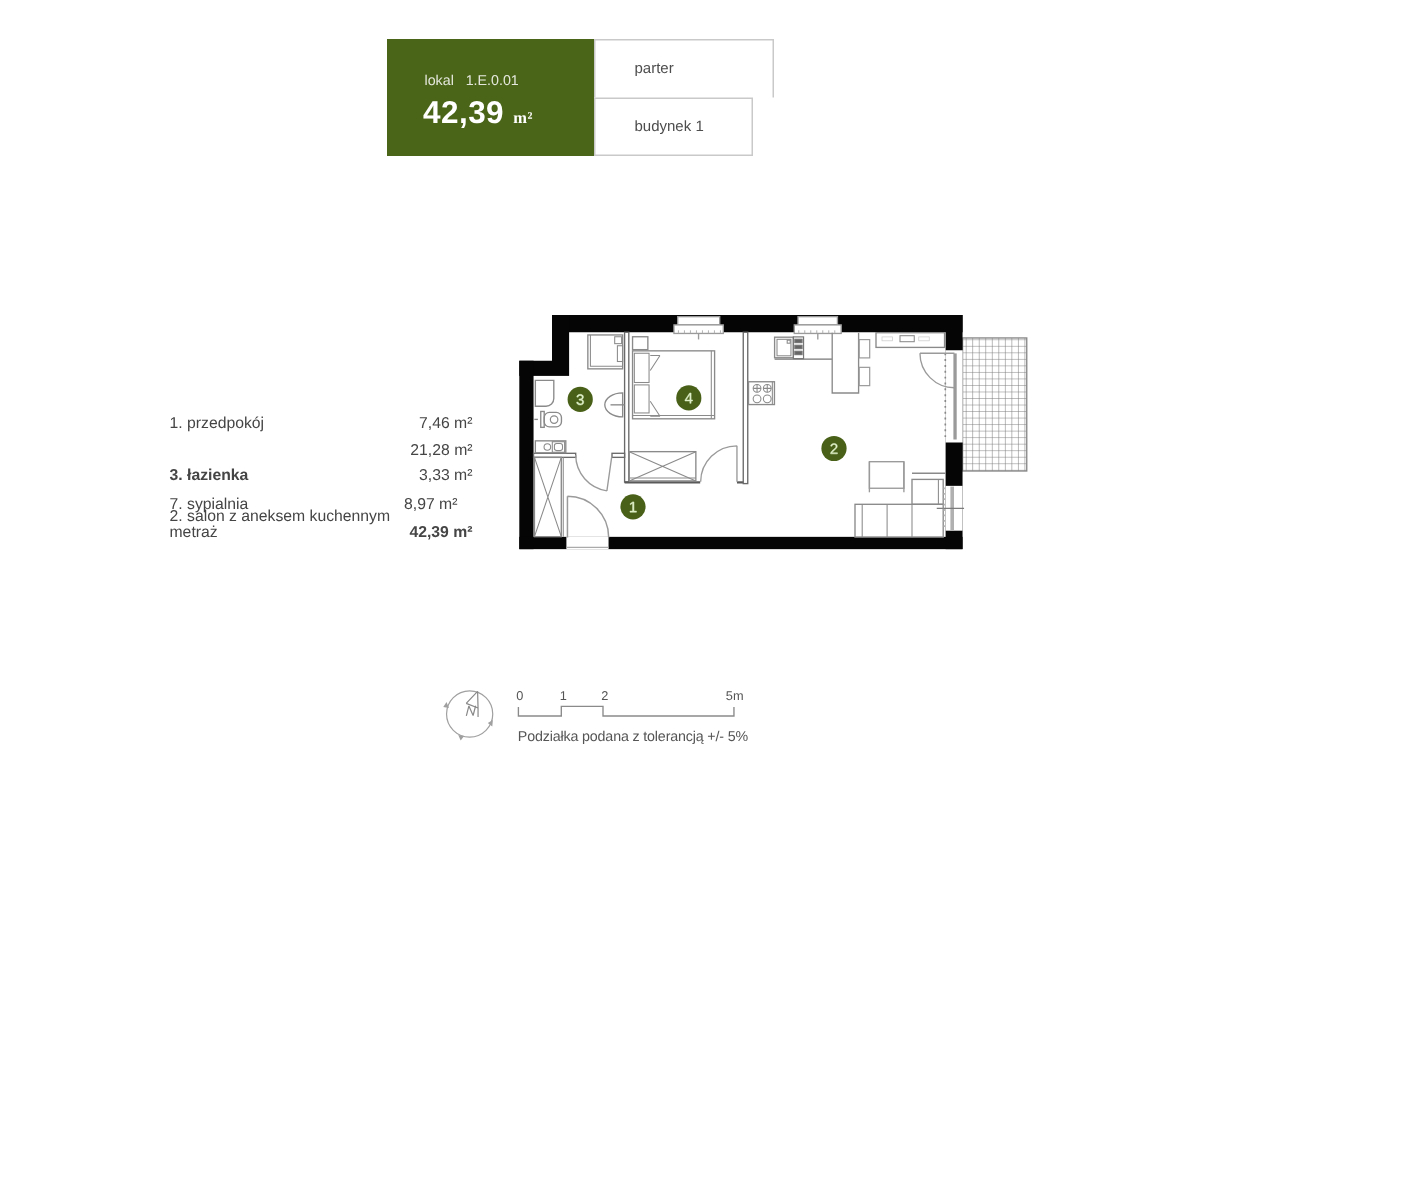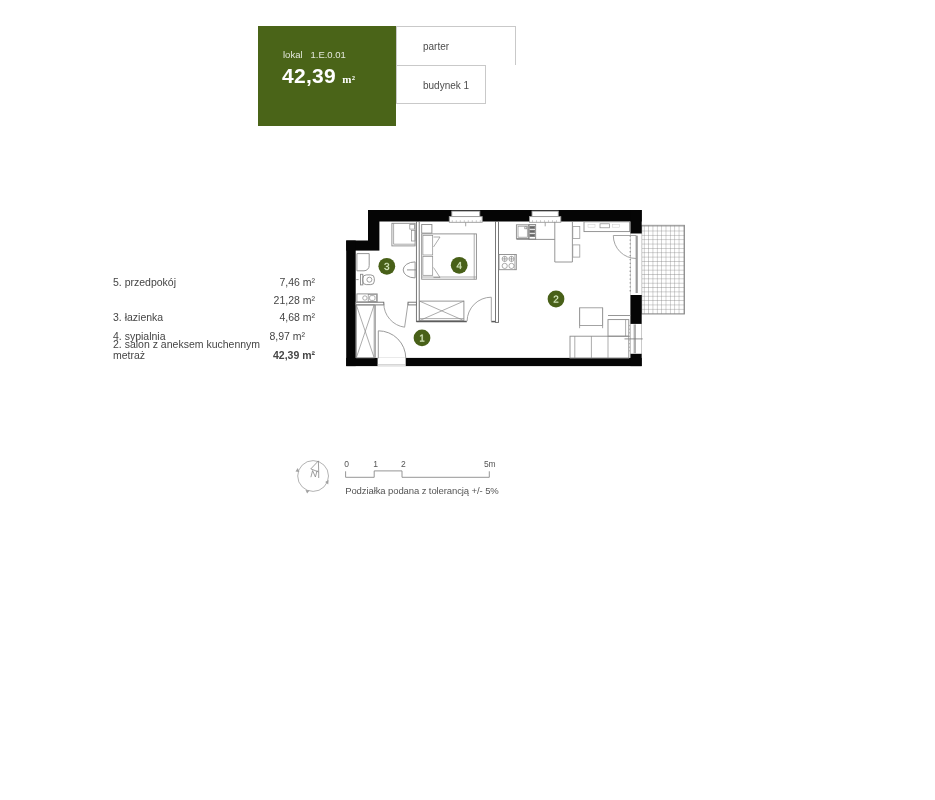--- a/index.html
+++ b/index.html
@@ -2,45 +2,45 @@
 <html><head>
 <meta charset="utf-8">
 <style>
   html,body{margin:0;padding:0;}
   body{-webkit-font-smoothing:antialiased;width:935px;height:800px;background:#fff;font-family:"Liberation Sans",sans-serif;position:relative;overflow:hidden;}
   .abs{position:absolute;}
 </style>
 </head>
 <body>
 
-<div class="abs" style="left:258px;top:26px;width:138px;height:100px;background:#4a6418;color:#fff;">
+<div class="abs" style="left:258px;top:26px;width:138px;height:78px;background:#4a6418;color:#fff;">
   <div class="abs" style="left:25px;top:27.5px;width:120px;font-size:9.5px;color:rgba(255,255,255,0.85);transform:translateY(-50%);">lokal&nbsp;&nbsp;&nbsp;1.E.0.01</div>
   <div class="abs" style="left:24px;top:50px;transform:translateY(-50%);font-size:21px;font-weight:bold;letter-spacing:.3px;">42,39 <span style="font-size:11px;font-family:Liberation Serif, serif;">m²</span></div>
 </div>
 
 <div class="abs" style="left:396px;top:26px;width:120px;height:39px;border:1px solid #c9c9c9;border-bottom:none;box-sizing:border-box;">
   <div class="abs" style="left:26px;top:50%;transform:translateY(-50%);font-size:10px;color:#4d4d4d;">parter</div>
 </div>
 
-<div class="abs" style="left:396px;top:65px;width:90px;height:39px;border:1px solid #c9c9c9;box-sizing:border-box;">
+<div class="abs" style="left:396px;top:65px;width:106px;height:39px;border:1px solid #c9c9c9;box-sizing:border-box;">
   <div class="abs" style="left:26px;top:50%;transform:translateY(-50%);font-size:10px;color:#4d4d4d;">budynek 1</div>
 </div>
 
 <div class="abs" style="left:113px;top:0;width:202px;font-size:10.5px;color:#454545;">
 
-  <div class="abs" style="left:0;top:281.6px;transform:translateY(-50%);white-space:nowrap;">5. przedpokój</div>
+  <div class="abs" style="left:0;top:281.6px;transform:translateY(-50%);white-space:nowrap;">1. przedpokój</div>
   <div class="abs" style="right:0;top:281.6px;transform:translateY(-50%);white-space:nowrap;margin-left:36px;">7,46 m²</div>
 
   <div class="abs" style="left:0;top:299.8px;transform:translateY(-50%);white-space:nowrap;margin-top:44px;">2. salon z aneksem kuchennym</div>
   <div class="abs" style="right:0;top:299.8px;transform:translateY(-50%);white-space:nowrap;">21,28 m²</div>
 
-  <div class="abs" style="left:0;top:317.4px;transform:translateY(-50%);white-space:nowrap;">3. łazienka</div>
-  <div class="abs" style="right:0;top:317.4px;transform:translateY(-50%);white-space:nowrap;">4,68 m²</div>
-
-  <div class="abs" style="left:0;top:335.5px;transform:translateY(-50%);white-space:nowrap;">4. sypialnia</div>
+  <div class="abs" style="left:0;top:317.4px;transform:translateY(-50%);white-space:nowrap;font-weight:bold;">3. łazienka</div>
+  <div class="abs" style="right:0;top:317.4px;transform:translateY(-50%);white-space:nowrap;">3,33 m²</div>
+
+  <div class="abs" style="left:0;top:335.5px;transform:translateY(-50%);white-space:nowrap;">7. sypialnia</div>
   <div class="abs" style="right:10px;top:335.5px;transform:translateY(-50%);white-space:nowrap;">8,97 m²</div>
 
   <div class="abs" style="left:0;top:355.2px;transform:translateY(-50%);font-weight:normal;white-space:nowrap;">metraż</div>
   <div class="abs" style="right:0;top:355.2px;transform:translateY(-50%);font-weight:bold;white-space:nowrap;">42,39 m²</div>
 </div>
 
 <svg class="abs" style="left:0;top:0;" width="935" height="800" viewBox="0 0 935 800">
   <defs>
     <pattern id="grid" width="4.35" height="4.35" patternUnits="userSpaceOnUse">
       <path d="M4.35 0 L0 0 0 4.35" fill="none" stroke="#7a7a7a" stroke-width="0.7"></path>

